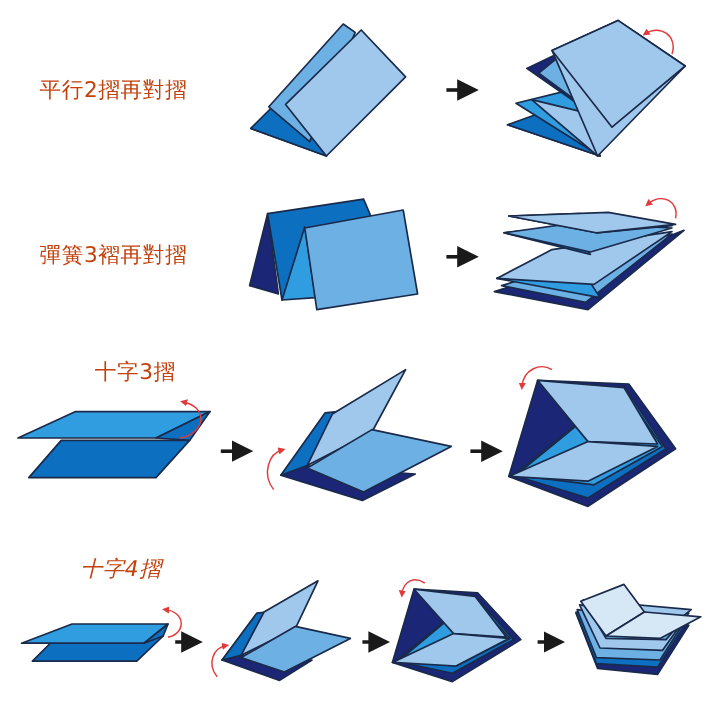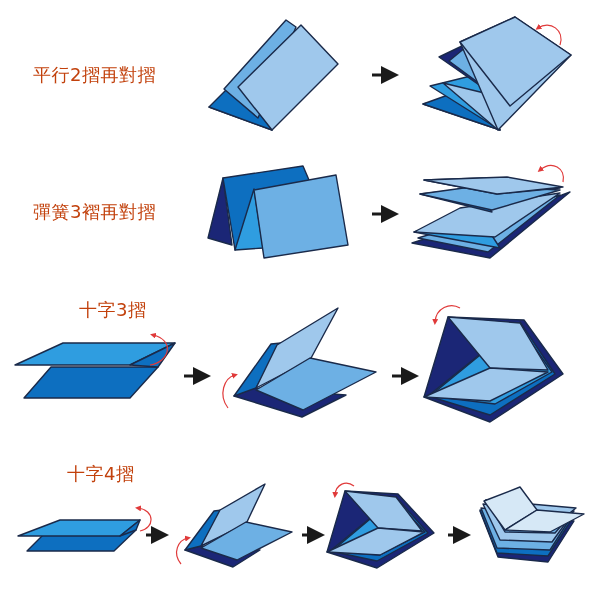--- a/index.html
+++ b/index.html
@@ -10,21 +10,21 @@
   .p { stroke: #1a2a4a; stroke-width: 1.4; stroke-linejoin: round; }
   .arrow-line { stroke: #1a1a1a; stroke-width: 3; }
   .rot { fill: none; stroke: #e03a3a; stroke-width: 1.2; }
 </style>
 </head>
 <body>
 
 <div class="label" style="left:33px; top:63px;">平行2摺再對摺</div>
 <div class="label" style="left:33px; top:200px;">彈簧3褶再對摺</div>
 <div class="label" style="left:62px; top:298px;margin-left:17px;">十字3摺</div>
-<div class="label" style="left:67px; top:462px;">十字4摺</div>
+<div class="label" style="left:67px; top:462px;font-style:italic;">十字4摺</div>
 
 <svg class="canvas" width="600" height="601" viewBox="0 0 600 601">
   <defs>
     <marker id="arrowhead" markerWidth="6" markerHeight="6" refX="3" refY="3" orient="auto">
       <path d="M0,0 L6,3 L0,6 Z" fill="#1a1a1a"></path>
     </marker>
     <marker id="redhead" markerWidth="5" markerHeight="5" refX="2.5" refY="2.5" orient="auto">
       <path d="M0,0 L5,2.5 L0,5 Z" fill="#e03a3a"></path>
     </marker>
   </defs>

